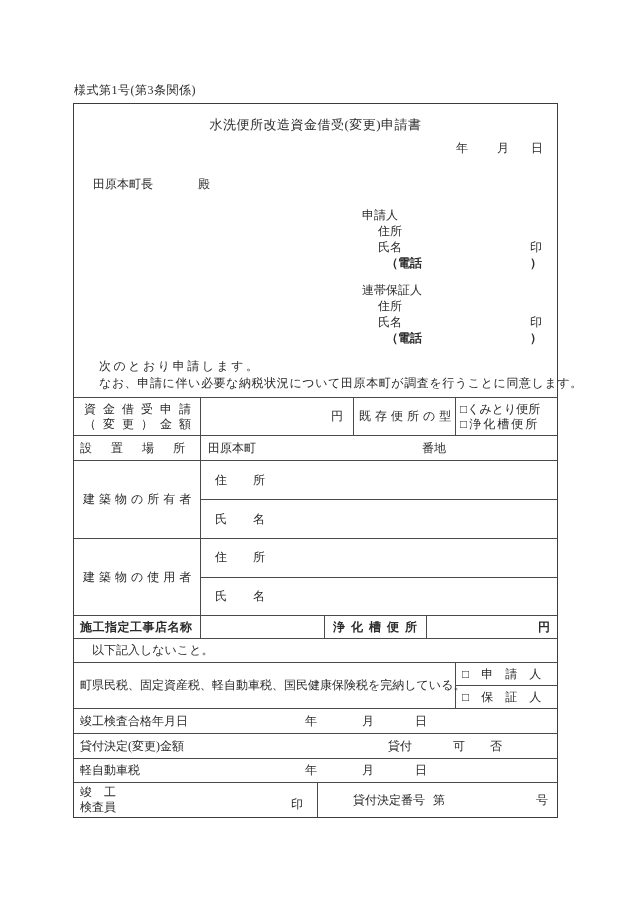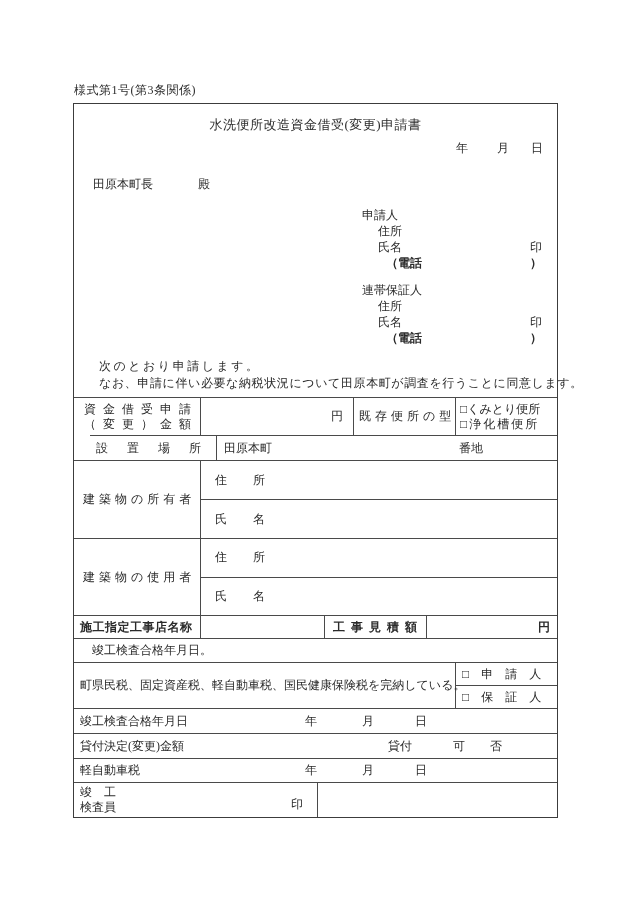--- a/index.html
+++ b/index.html
@@ -29,21 +29,21 @@
   .sl{line-height:16px;}
   .ind1{padding-left:16px;}
   .ind2{padding-left:24px;font-weight:bold;}
   .between{display:flex;justify-content:space-between;padding-right:6px;}
   .statement{position:absolute;left:25px;top:254px;}
   .st1{line-height:17px;letter-spacing:2.5px;}
   .st2{line-height:17.5px;letter-spacing:.6px;white-space:nowrap;}
 
   .tbl{position:relative;width:100%;}
   .trow{display:flex;border-top:1px solid var(--bc);position:relative;align-items:stretch;}
-  .r1{height:38px;} .r2{height:25px;margin-left:16px;} .r3{height:78px;} .r4{height:77px;}
+  .r1{height:38px;} .r2{height:25px;} .r3{height:78px;} .r4{height:77px;}
   .r5{height:23px;font-weight:bold;} .r6{height:24px;} .r7{height:46px;} .r8{height:25px;}
   .r9{height:25px;} .r10{height:24px;} .r11{height:35px;}
   .cell{border-right:1px solid var(--bc);display:flex;align-items:center;}
   .cell.last{border-right:none;}
   .w127{width:127px;} .w153{width:153px;} .w102{width:102px;} .w124{width:124px;}
   .w382{width:382px;} .w244{width:244px;}
   .flex1{flex:1;}
   .col{flex-direction:column;justify-content:center;align-items:flex-start;}
   .amount{justify-content:flex-end;padding-right:10px;}
   .subrows{flex:1;display:flex;flex-direction:column;align-self:stretch;}
@@ -51,21 +51,21 @@
   .sub + .sub{border-top:1px solid var(--bc);}
   .opt{line-height:15px;padding-left:4px;white-space:nowrap;}
   .ls05{letter-spacing:.5px;} .ls2{letter-spacing:2px;} .ls4{letter-spacing:4px;}
   .ls6{letter-spacing:6px;} .ls7{letter-spacing:7px;} .ls12{letter-spacing:12px;}
   .ls19{letter-spacing:19px;} .ls26{letter-spacing:26px;}
   .padL6{padding-left:6px;} .padL7{padding-left:7px;} .padL10{padding-left:10px;}
   .lbl2{line-height:15px;white-space:nowrap;}
   .pos{position:absolute;top:0;bottom:0;display:flex;align-items:center;}
   .p231{left:231px;} .p288{left:288px;} .p341{left:341px;}
   .p314{left:314px;} .p379{left:379px;} .p416{left:416px;}
-  .p237{left:242px;}
+  .p237{left:221px;}
   .notice-row{padding-left:18px;}
   .tax-c1{padding-left:6px;white-space:nowrap;}
   .chk{padding-left:6px;}
   .insp-c1{justify-content:space-between;padding:2px 14px 2px 6px;}
   .insp-lines{line-height:15px;}
   .seal-b{align-self:flex-end;padding-bottom:2px;}
   .dec-cell{padding-left:35px;}
   .dec-cell .pre{margin-left:8px;} .dec-cell .suf{margin-left:91px;}
 </style>
 </head>
@@ -175,29 +175,29 @@
           </div>
         </div>
       </div>
 
       <div class="trow r5">
         <div class="cell w127">
           <span class="ls05 padL6" style="white-space:nowrap;">施工指定工事店名称</span>
         </div>
         <div class="cell w124"></div>
         <div class="cell w102">
-          <span class="ls6" style="padding-left:8px;white-space:nowrap;">工事見積額</span>
+          <span class="ls6" style="padding-left:8px;white-space:nowrap;">浄化槽便所</span>
         </div>
         <div class="cell last flex1 amount" style="padding-right:7px;">
           <span>円</span>
         </div>
       </div>
 
       <div class="trow r6">
-        <div class="cell last flex1 notice-row">竣工検査合格年月日。</div>
+        <div class="cell last flex1 notice-row">以下記入しないこと。</div>
       </div>
 
       <div class="trow r7">
         <div class="cell w382 tax-c1">町県民税、固定資産税、軽自動車税、国民健康保険税を完納している。</div>
         <div class="subrows">
           <div class="sub chk" style="padding-left:6px;">
             <span class="ls12">□申請人</span>
           </div>
           <div class="sub chk" style="padding-left:6px;">
             <span class="ls12">□保証人</span>
@@ -227,17 +227,22 @@
       </div>
 
       <div class="trow r11">
         <div class="cell w244 insp-c1">
           <div class="insp-lines">
             <div class="ls12">竣工</div>
             <div>検査員</div>
           </div>
           <span class="seal-b">印</span>
         </div>
+        <div class="cell last flex1 dec-cell">
+          <span>貸付決定番号</span>
+          <span class="pre">第</span>
+          <span class="suf">号</span>
+        </div>
       </div>
 
     </div>
   </div>
 </div>
 
 </body></html>

